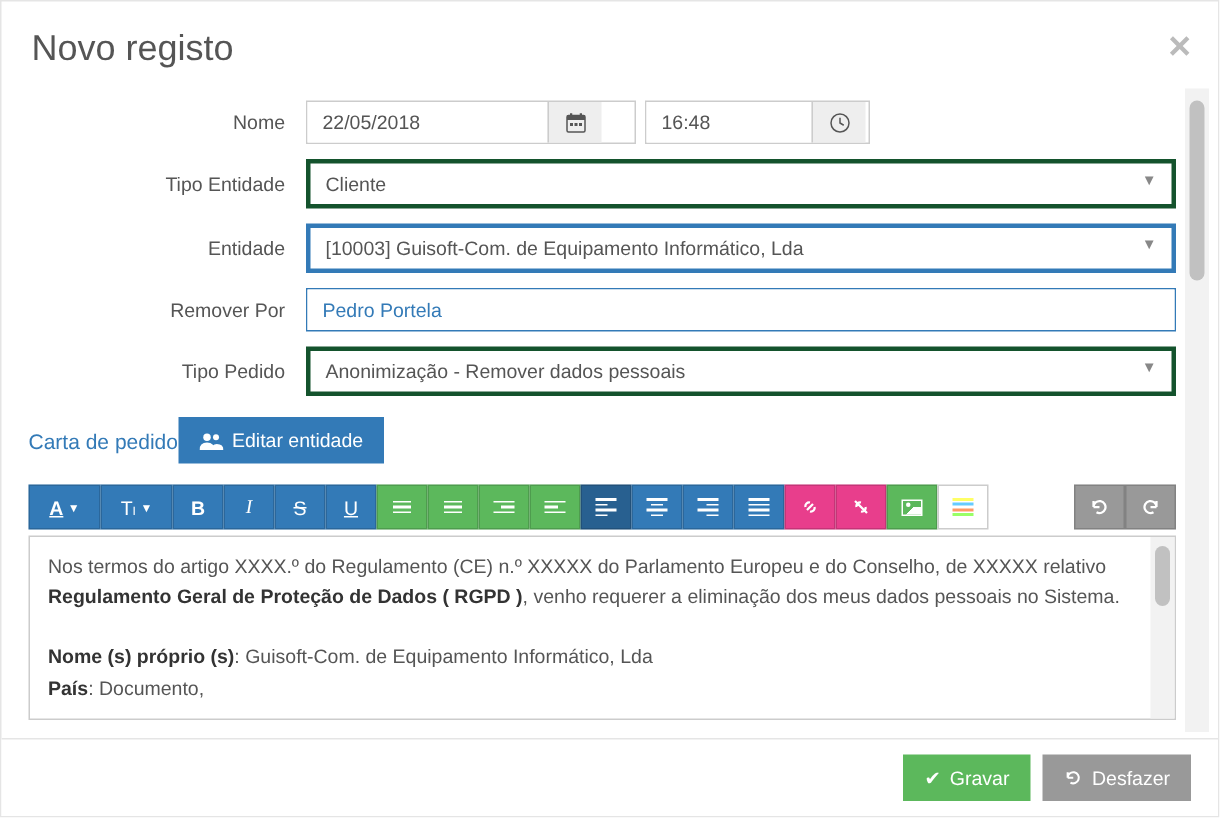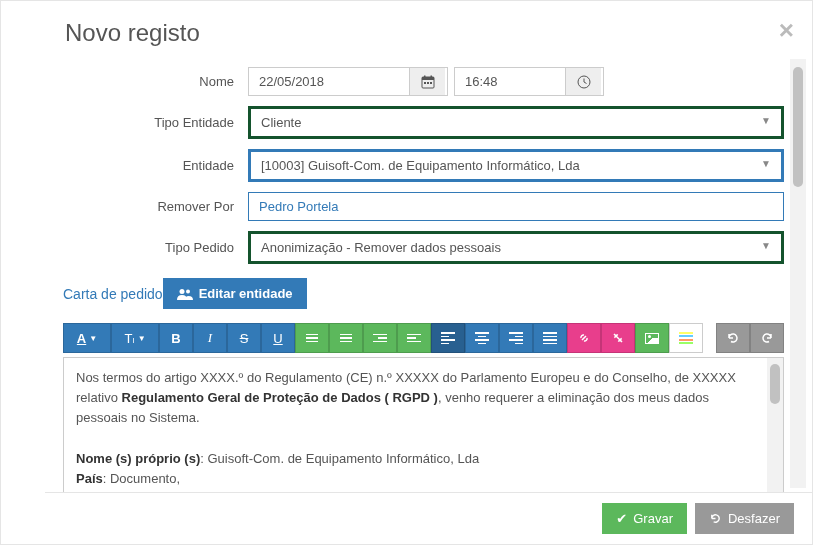--- a/index.html
+++ b/index.html
@@ -12,21 +12,20 @@
   position: relative;
   color: #333;
 }
 .modal {
   width: 813px;
   height: 545px;
   position: relative;
   display: flex;
   flex-direction: column;
   border: 1px solid #e5e5e5;
-  padding-left: 44px;
 }
 .modal-header {
   padding: 18px 20px 10px 20px;
   position: relative;
 }
 .modal-title {
   font-size: 24px;
   font-weight: 400;
   color: #555;
 }
@@ -78,21 +77,21 @@
 .input-addon {
   background: #eee;
   border-left: 1px solid #ccc;
   padding: 6px 10px;
   display: flex;
   align-items: center;
   justify-content: center;
   color: #555;
   min-width: 36px;
 }
-.date-wrap { width: 200px; }
+.date-wrap { width: 220px; }
 .date-wrap .text-input { width: 160px; }
 .time-wrap { width: 150px; }
 .time-wrap .text-input { width: 110px; }
 .select-wrap {
   flex: 1;
   border: 3px solid #14532d;
   display: flex;
   position: relative;
   background: #fff;
 }
@@ -129,21 +128,21 @@
 .btn {
   display: inline-flex;
   align-items: center;
   gap: 6px;
   padding: 8px 14px;
   font-size: 13px;
   border: none;
   cursor: pointer;
   color: #fff;
 }
-.btn-primary { background: #337ab7; font-weight: bold; }
+.btn-primary { background: #337ab7; }
 .btn-success { background: #5cb85c; }
 .btn-default { background: #999; }
 .toolbar {
   display: flex;
   gap: 0;
   margin-bottom: 4px;
   height: 30px;
 }
 .tb-btn {
   width: 34px;

